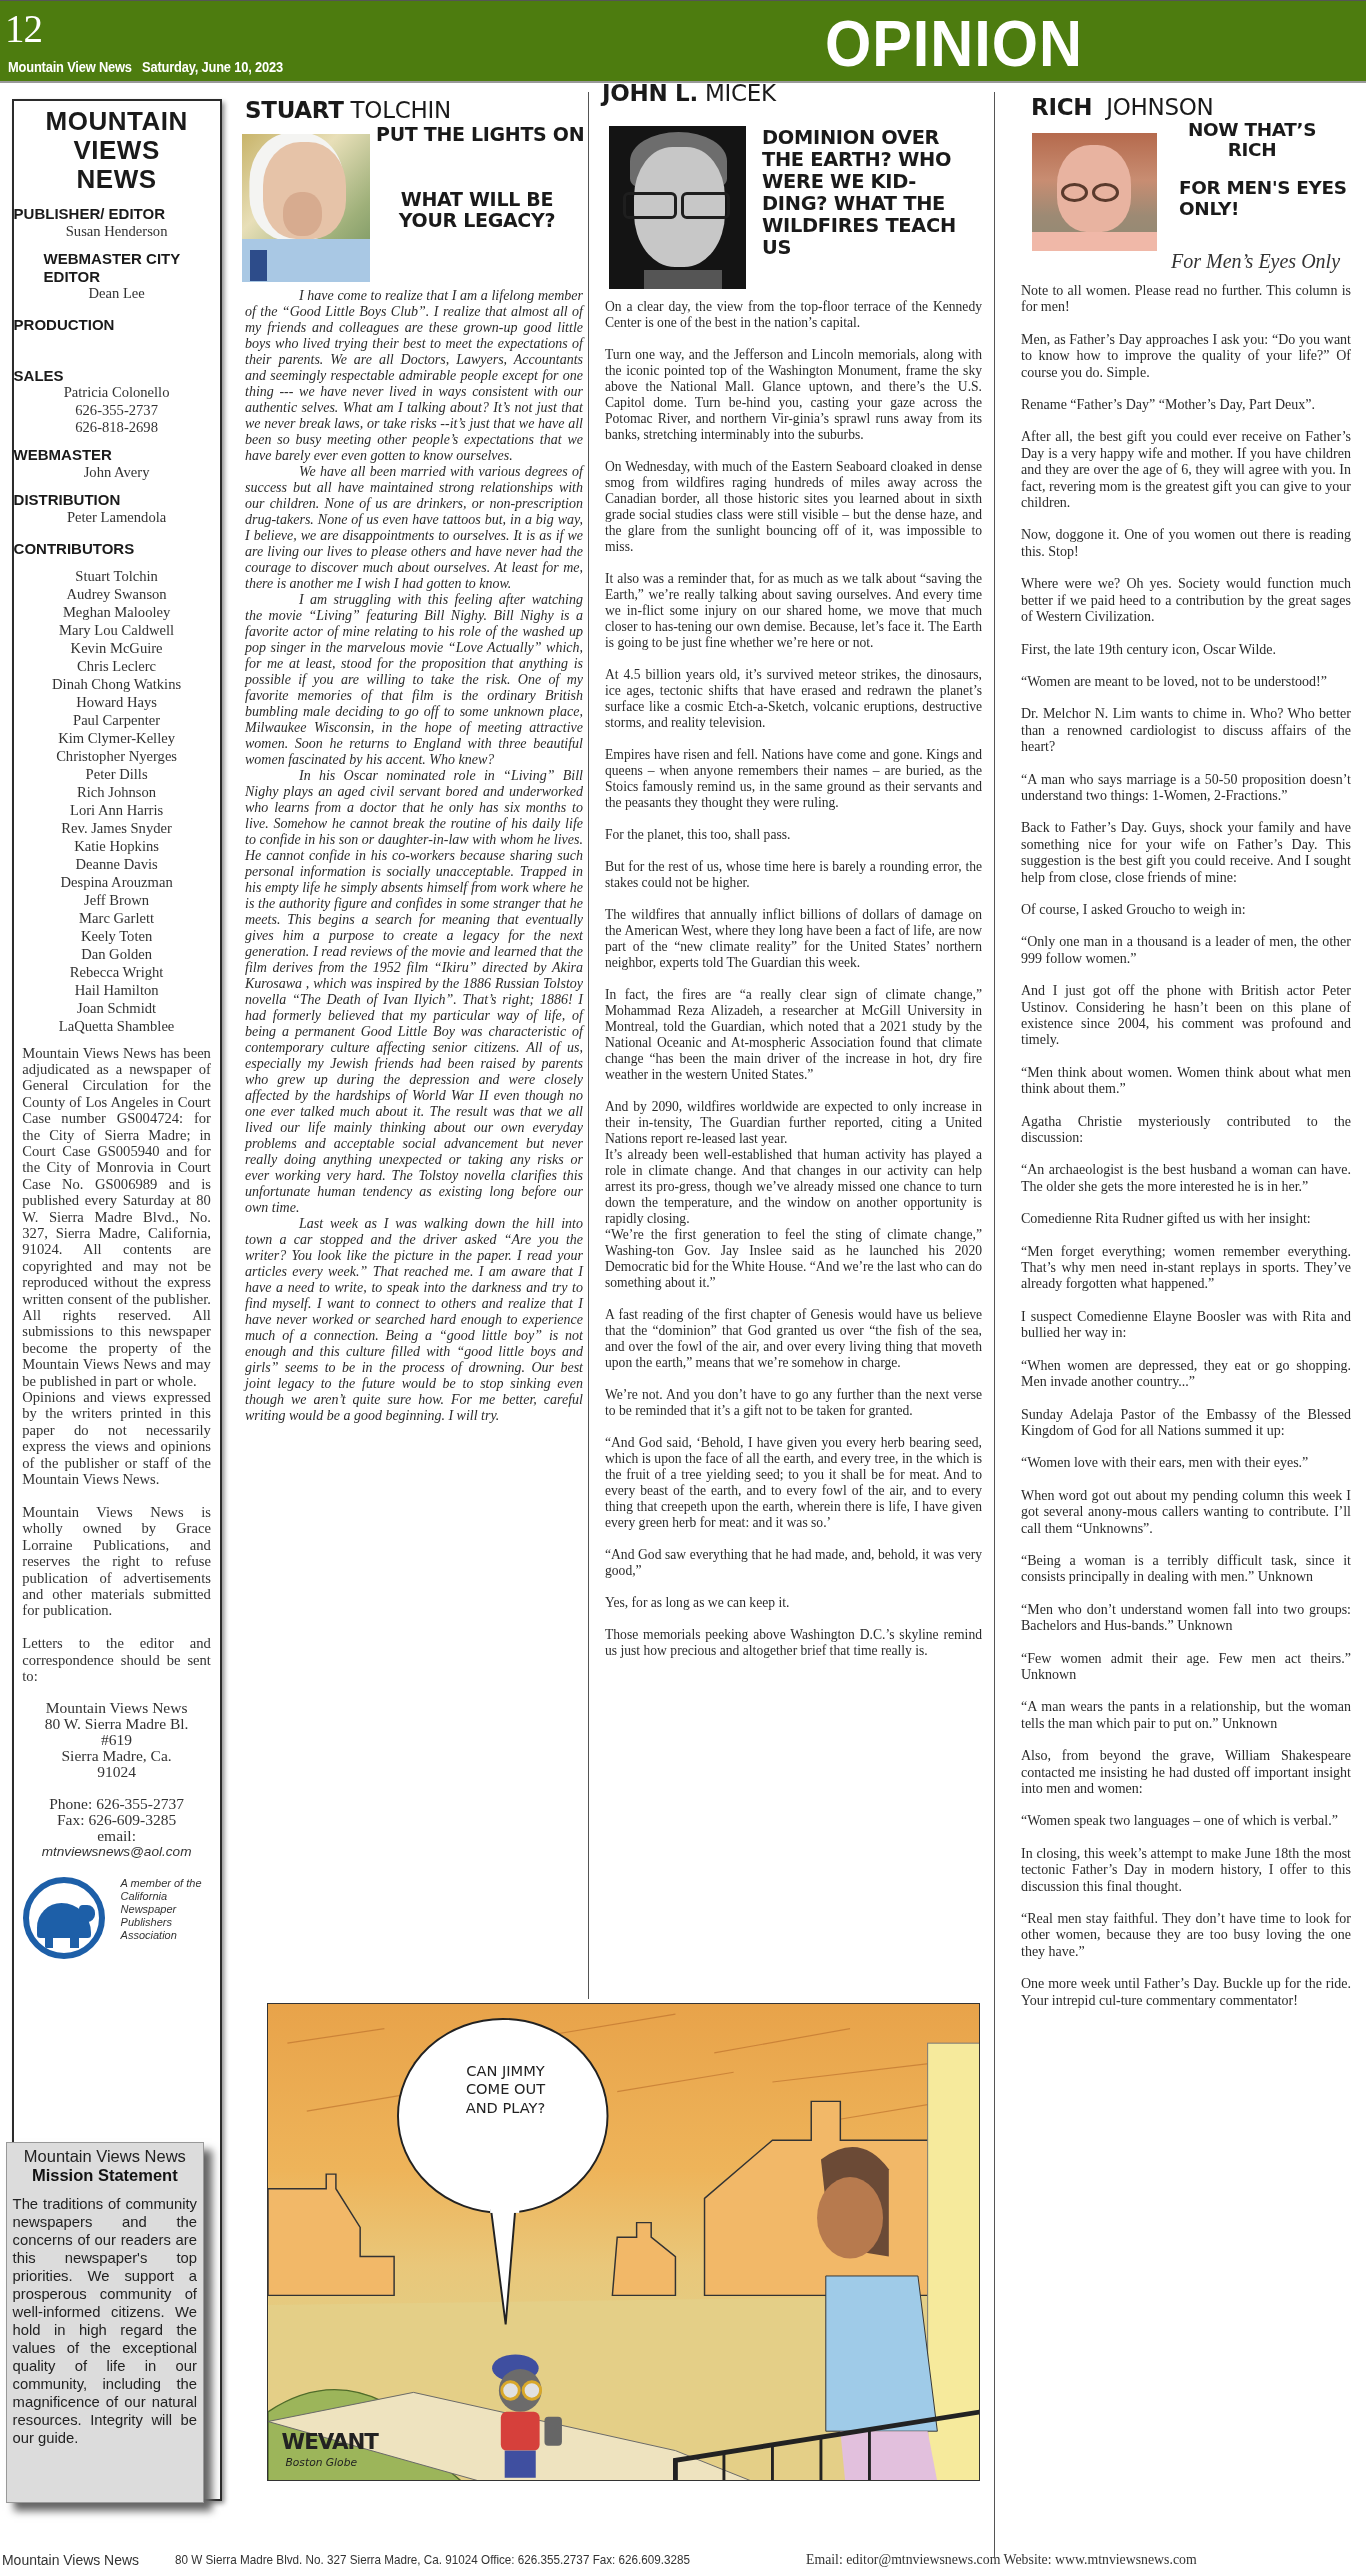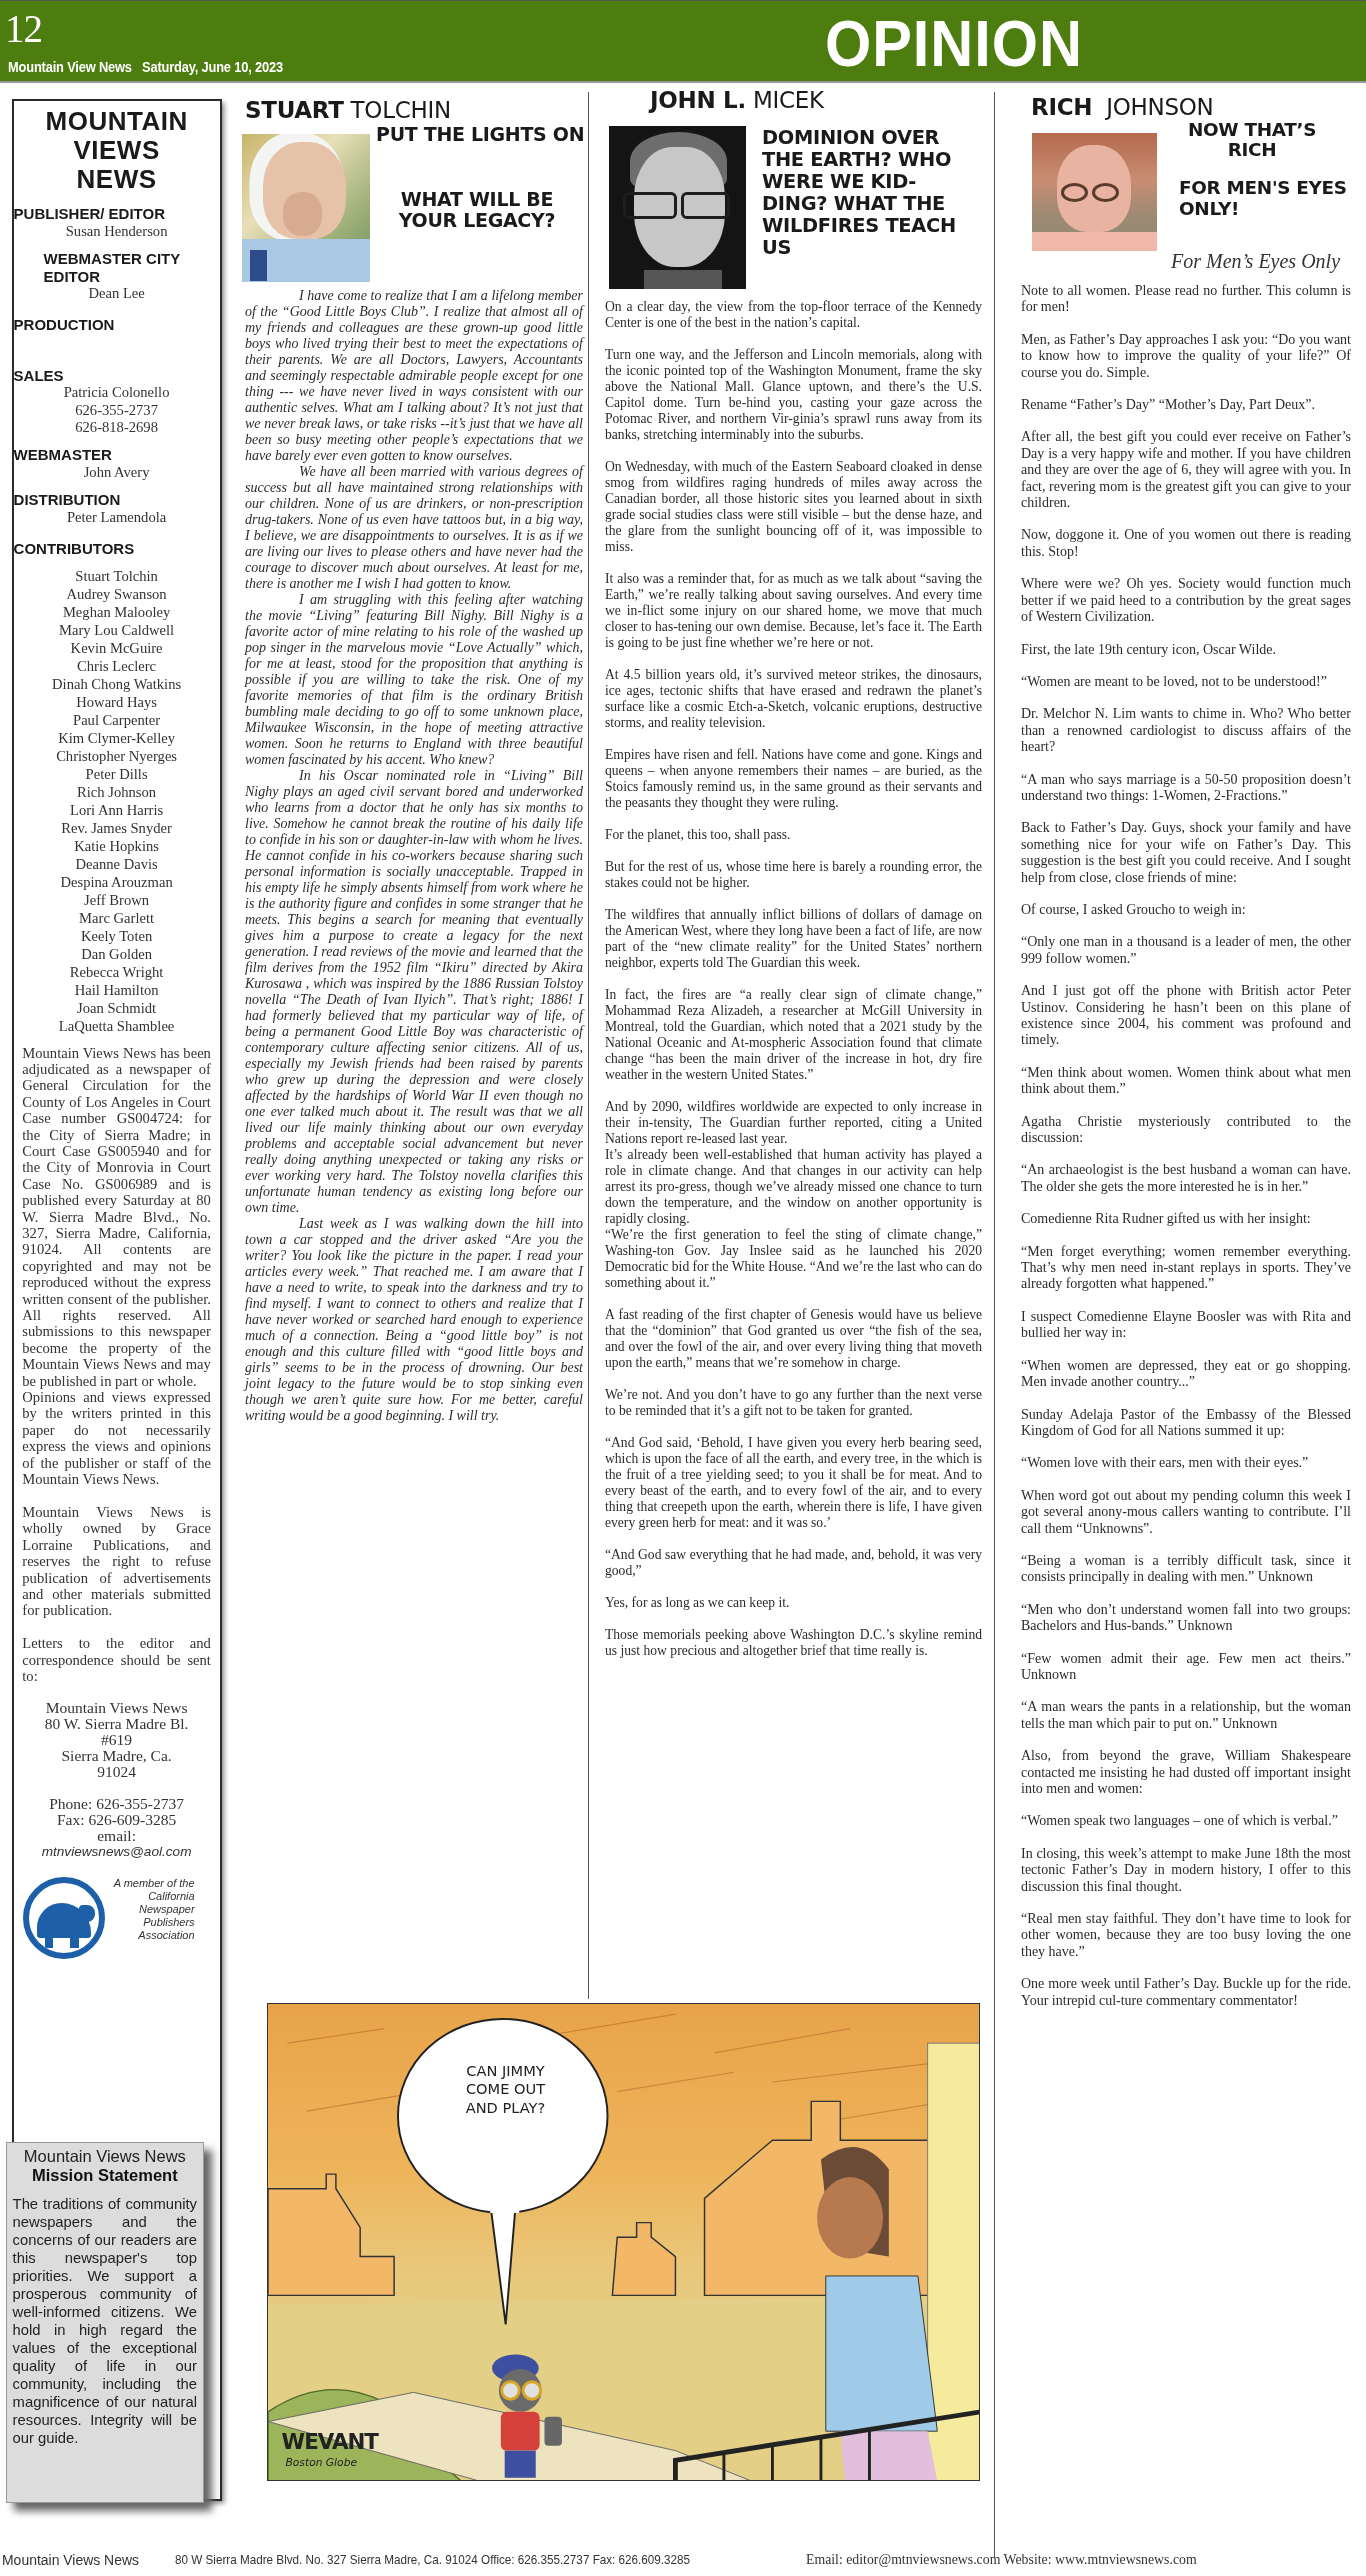--- a/index.html
+++ b/index.html
@@ -23,21 +23,21 @@
   .sb-legal + .sb-legal { margin-top: 0; }
   .sb-gap { margin-top: 16.5px !important; }
   .sb-address { text-align: center; font-size: 15.5px; line-height: 16px; color: #333; margin-top: 15.5px; }
   .sb-email { text-align: center; font-family: "Liberation Sans", sans-serif; font-style: italic; font-size: 13.6px; color: #333; line-height: 16.5px; }
   .cnpa { position: relative; height: 89px; margin-top: 11.6px; }
   .cnpa-logo { position: absolute; left: 9.7px; top: 5.8px; width: 82px; height: 82px; border: 6.8px solid #1d5fa8; border-radius: 50%; overflow: hidden; background: #fff; }
   .cnpa-logo .bear { position: absolute; left: 7.8px; top: 19.4px; width: 54px; height: 35px; background: #1d5fa8; border-radius: 29px 35px 3.9px 3.9px; }
   .cnpa-logo .bear-leg1 { position: absolute; left: 15.5px; top: 45px; width: 8.7px; height: 19.4px; background: #1d5fa8; }
   .cnpa-logo .bear-leg2 { position: absolute; left: 41px; top: 45px; width: 8.7px; height: 19.4px; background: #1d5fa8; }
   .cnpa-logo .bear-head { position: absolute; left: 50px; top: 21.4px; width: 15.5px; height: 17.5px; background: #1d5fa8; border-radius: 3.9px 7.8px 7.8px 3.9px; }
-  .cnpa-text { position: absolute; left: 84px; top: 5.8px; width: 97px; text-align: right; font-family: "Liberation Sans", sans-serif; font-style: italic; font-size: 11px; line-height: 13px; color: #333; }
+  .cnpa-text { position: absolute; left: 107px; top: 5.8px; width: 97px; text-align: left; font-family: "Liberation Sans", sans-serif; font-style: italic; font-size: 11px; line-height: 13px; color: #333; }
 
   .mission { position: absolute; left: 5.8px; top: 2142px; width: 198px; height: 361px; background: #dcdcdc; border: 1px solid #999; box-shadow: 7.8px 7.8px 7.8px #666; padding: 3.9px 5.8px; }
   .mission-title1 { text-align: center; font-family: "Liberation Sans", sans-serif; font-size: 16.5px; line-height: 19.4px; color: #222; }
   .mission-title2 { text-align: center; font-family: "Liberation Sans", sans-serif; font-size: 16.5px; font-weight: bold; line-height: 19.4px; color: #111; }
   .mission-body { font-family: "Liberation Sans", sans-serif; font-size: 14.8px; line-height: 18px; color: #222; text-align: justify; margin-top: 9.7px; }
   .col-rule { position: absolute; top: 92px; width: 1px; background: #555; }
 
   .byline { font-family: "DejaVu Sans", sans-serif; font-size: 23px; line-height: 27px; color: #1a1a1a; white-space: nowrap; letter-spacing: -0.3px; }
   .byline b { font-weight: bold; }
   .byline span.light { font-weight: normal; }
@@ -180,21 +180,21 @@
   <div class="body-text indent" id="tolchin-body" style="left:245px;top:288px;width:338px;">
       <p>I have come to realize that I am a lifelong member of the “Good Little Boys Club”. I realize that almost all of my friends and colleagues are these grown-up good little boys who lived trying their best to meet the expectations of their parents. We are all Doctors, Lawyers, Accountants and seemingly respectable admirable people except for one thing --- we have never lived in ways consistent with our authentic selves. What am I talking about? It’s not just that we never break laws, or take risks --it’s just that we have all been so busy meeting other people’s expectations that we have barely ever even gotten to know ourselves.</p>
       <p>We have all been married with various degrees of success but all have maintained strong relationships with our children. None of us are drinkers, or non-prescription drug-takers. None of us even have tattoos but, in a big way, I believe, we are disappointments to ourselves. It is as if we are living our lives to please others and have never had the courage to discover much about ourselves. At least for me, there is another me I wish I had gotten to know.</p>
       <p>I am struggling with this feeling after watching the movie “Living” featuring Bill Nighy. Bill Nighy is a favorite actor of mine relating to his role of the washed up pop singer in the marvelous movie “Love Actually” which, for me at least, stood for the proposition that anything is possible if you are willing to take the risk. One of my favorite memories of that film is the ordinary British bumbling male deciding to go off to some unknown place, Milwaukee Wisconsin, in the hope of meeting attractive women. Soon he returns to England with three beautiful women fascinated by his accent. Who knew?</p>
       <p>In his Oscar nominated role in “Living” Bill Nighy plays an aged civil servant bored and underworked who learns from a doctor that he only has six months to live. Somehow he cannot break the routine of his daily life to confide in his son or daughter-in-law with whom he lives. He cannot confide in his co-workers because sharing such personal information is socially unacceptable. Trapped in his empty life he simply absents himself from work where he is the authority figure and confides in some stranger that he meets. This begins a search for meaning that eventually gives him a purpose to create a legacy for the next generation. I read reviews of the movie and learned that the film derives from the 1952 film “Ikiru” directed by Akira Kurosawa , which was inspired by the 1886 Russian Tolstoy novella “The Death of Ivan Ilyich”. That’s right; 1886! I had formerly believed that my particular way of life, of being a permanent Good Little Boy was characteristic of contemporary culture affecting senior citizens. All of us, especially my Jewish friends had been raised by parents who grew up during the depression and were closely affected by the hardships of World War II even though no one ever talked much about it. The result was that we all lived our life mainly thinking about our own everyday problems and acceptable social advancement but never really doing anything unexpected or taking any risks or ever working very hard. The Tolstoy novella clarifies this unfortunate human tendency as existing long before our own time.</p>
       <p>Last week as I was walking down the hill into town a car stopped and the driver asked “Are you the writer? You look like the picture in the paper. I read your articles every week.” That reached me. I am aware that I have a need to write, to speak into the darkness and try to find myself. I want to connect to others and realize that I have never worked or searched hard enough to experience much of a connection. Being a “good little boy” is not enough and this culture filled with “good little boys and girls” seems to be in the process of drowning. Our best joint legacy to the future would be to stop sinking even though we aren’t quite sure how. For me better, careful writing would be a good beginning. I will try.</p>
     </div>
 </div>
 
 <div>
-  <div class="byline" style="position:absolute;left:602px;top:87px;margin-left:48px;">
+  <div class="byline" style="position:absolute;left:602px;top:80px;">
     <b>JOHN L.</b> <span class="light">MICEK</span>
   </div>
   <div class="photo" style="left:609px;top:126px;width:137px;height:163px;background:#141414;">
     <div style="position:absolute;left:21.4px;top:5.8px;width:97px;height:58px;background:#6d6d6d;border-radius:50% 50% 20% 20%;"></div>
     <div style="position:absolute;left:25px;top:21.4px;width:91px;height:120px;background:#c7c7c7;border-radius:42% 42% 45% 45%;"></div>
     <div style="position:absolute;left:13.6px;top:66px;width:54px;height:27px;border:3.9px solid #1e1e1e;border-radius:5.8px;"></div>
     <div style="position:absolute;left:72px;top:66px;width:49px;height:27px;border:3.9px solid #1e1e1e;border-radius:5.8px;"></div>
     <div style="position:absolute;left:35px;top:144px;width:78px;height:19.4px;background:#555;"></div>
   </div>
   <div class="headline" style="left:762px;top:127px;width:204px;font-size:19.4px;line-height:22px;">DOMINION OVER THE EARTH? WHO WERE WE KID-DING? WHAT THE WILDFIRES TEACH US</div>

